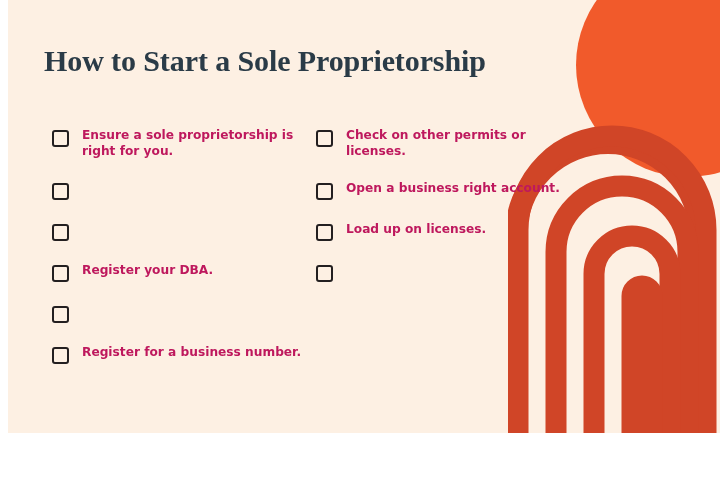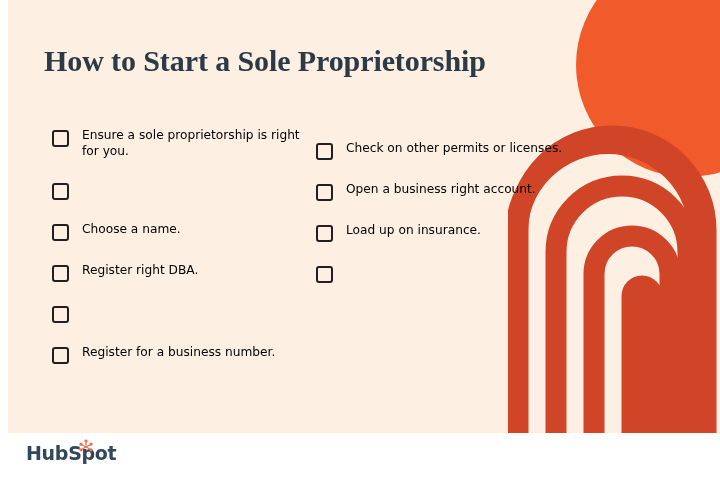--- a/index.html
+++ b/index.html
@@ -57,43 +57,43 @@
     color: #2A3B47;
     white-space: nowrap;
   }
 
   
   .col {
     position: absolute;
     top: 128px;
   }
   .col-left  { left: 44px;  width: 250px; }
-  .col-right { left: 308px; width: 270px; margin-top: 13px; }
+  .col-right { left: 308px; width: 270px; }
 
   .item {
     display: flex;
     align-items: flex-start;
     margin-bottom: 22px;
   }
   .checkbox {
     flex: 0 0 auto;
     width: 13px;
     height: 13px;
     border: 2px solid #231F20;
     border-radius: 3px;
     background: #FDF0E3;
     margin-top: 2px;
   }
   .item-label {
     margin-left: 13px;
     font-family: "DejaVu Sans", "Liberation Sans", sans-serif;
     font-size: 12.2px;
     line-height: 15.5px;
-    color: #000000;
-    font-weight: 400;
+    color: #be185d;
+    font-weight: 700;
   }
 
   
   .logo {
     position: absolute;
     left: 26px;
     top: 440px;
     display: flex;
     align-items: center;
     height: 26px;
@@ -151,25 +151,24 @@
     <div class="col col-left">
       <div class="item">
         <span class="checkbox"></span>
         <span class="item-label">Ensure a sole proprietorship is right for you.</span>
       </div>
       <div class="item">
         <span class="checkbox"></span>
       </div>
       <div class="item">
         <span class="checkbox"></span>
-        <span class="item-label">Choose a name.</span>
       </div>
       <div class="item">
         <span class="checkbox"></span>
-        <span class="item-label">Register right DBA.</span>
+        <span class="item-label">Register your DBA.</span>
       </div>
       <div class="item">
         <span class="checkbox"></span>
       </div>
       <div class="item">
         <span class="checkbox"></span>
         <span class="item-label">Register for a business number.</span>
       </div>
     </div>
 
@@ -177,46 +176,23 @@
       <div class="item">
         <span class="checkbox"></span>
         <span class="item-label">Check on other permits or licenses.</span>
       </div>
       <div class="item">
         <span class="checkbox"></span>
         <span class="item-label">Open a business right account.</span>
       </div>
       <div class="item">
         <span class="checkbox"></span>
-        <span class="item-label">Load up on insurance.</span>
+        <span class="item-label">Load up on licenses.</span>
       </div>
       <div class="item">
         <span class="checkbox"></span>
       </div>
     </div>
 
   </div>
 
-  <div class="logo">
-    <span class="logo-text">
-      <span>HubSpot</span>
-      <span class="logo-sprocket">
-        <svg width="16" height="16" viewBox="0 0 16 16" xmlns="http://www.w3.org/2000/svg">
-          <g stroke="#F2704E" stroke-width="1.1" fill="none">
-            <line x1="8" y1="8" x2="8" y2="2.4"></line>
-            <line x1="8" y1="8" x2="12.6" y2="5.4"></line>
-            <line x1="8" y1="8" x2="12.6" y2="10.6"></line>
-            <line x1="8" y1="8" x2="3.4" y2="10.6"></line>
-            <line x1="8" y1="8" x2="3.4" y2="5.4"></line>
-          </g>
-          <g fill="#F2704E">
-            <circle cx="8" cy="2.1" r="1.6"></circle>
-            <circle cx="13" cy="5.2" r="1.6"></circle>
-            <circle cx="13" cy="10.8" r="1.6"></circle>
-            <circle cx="3" cy="10.8" r="1.6"></circle>
-            <circle cx="3" cy="5.2" r="1.6"></circle>
-          </g>
-        </svg>
-      </span>
-    </span>
-  </div>
 
 </div>
 
 </body></html>

